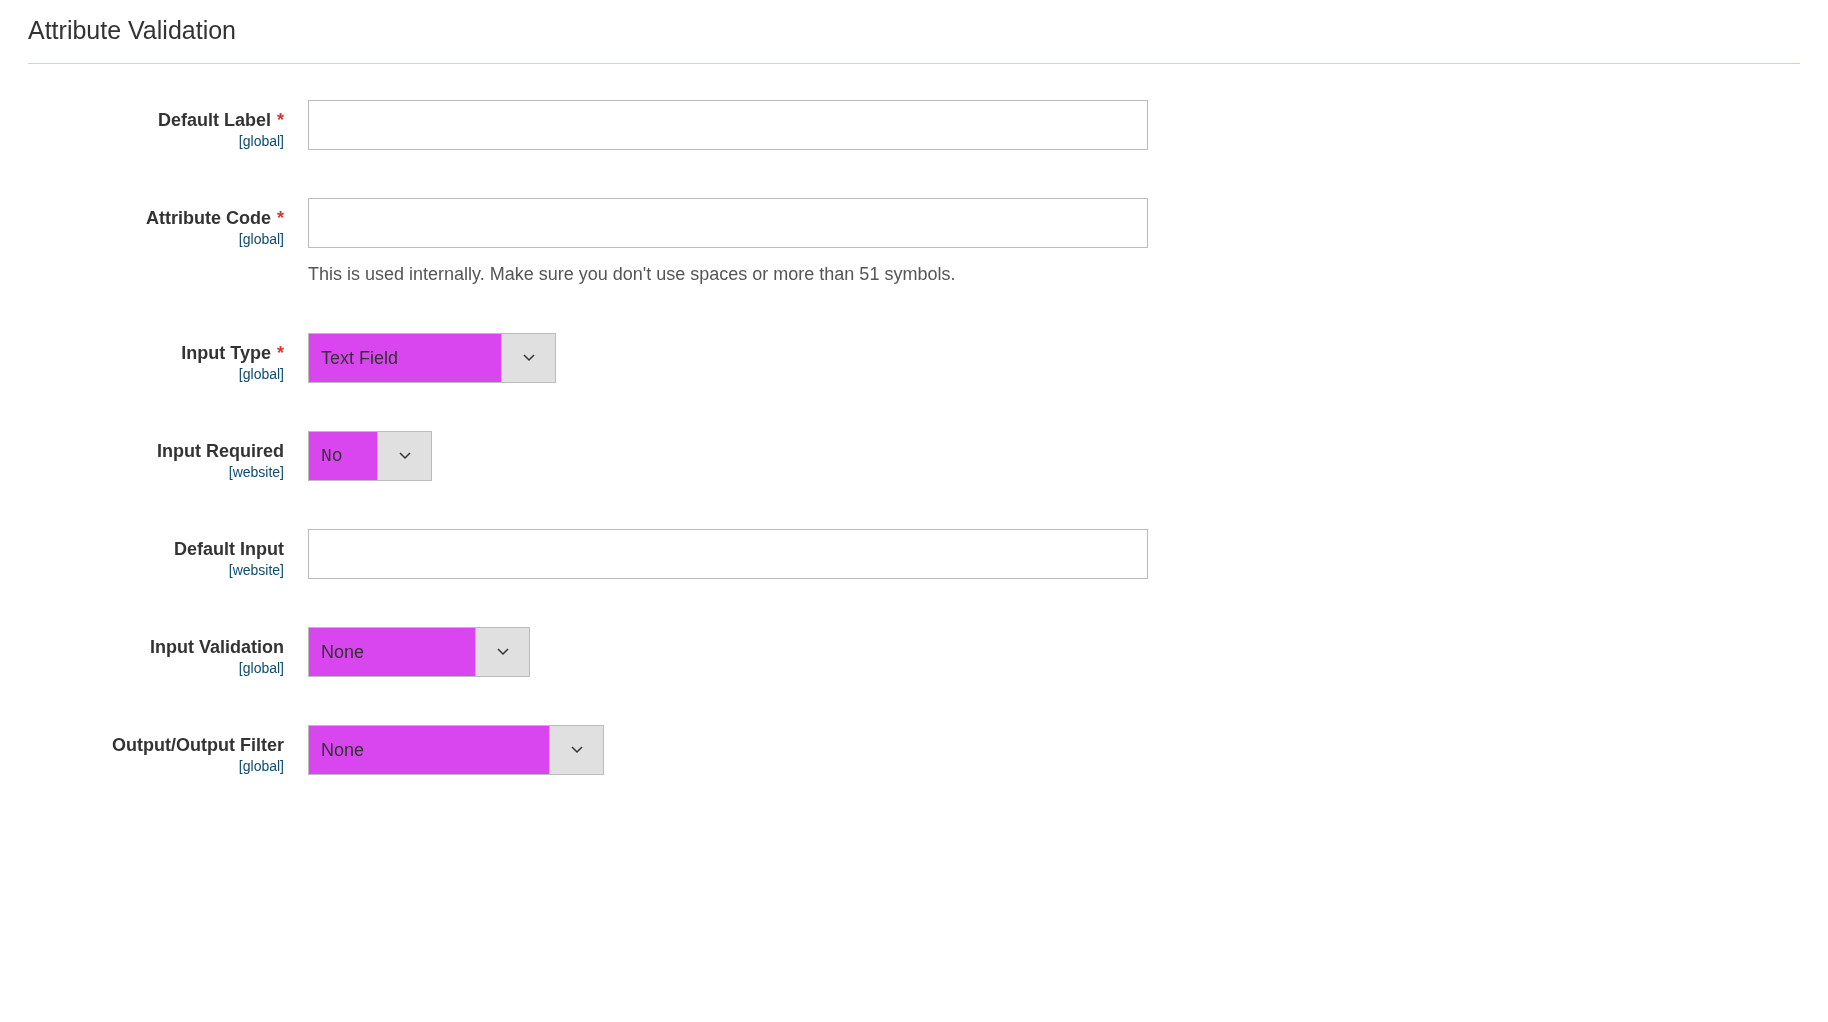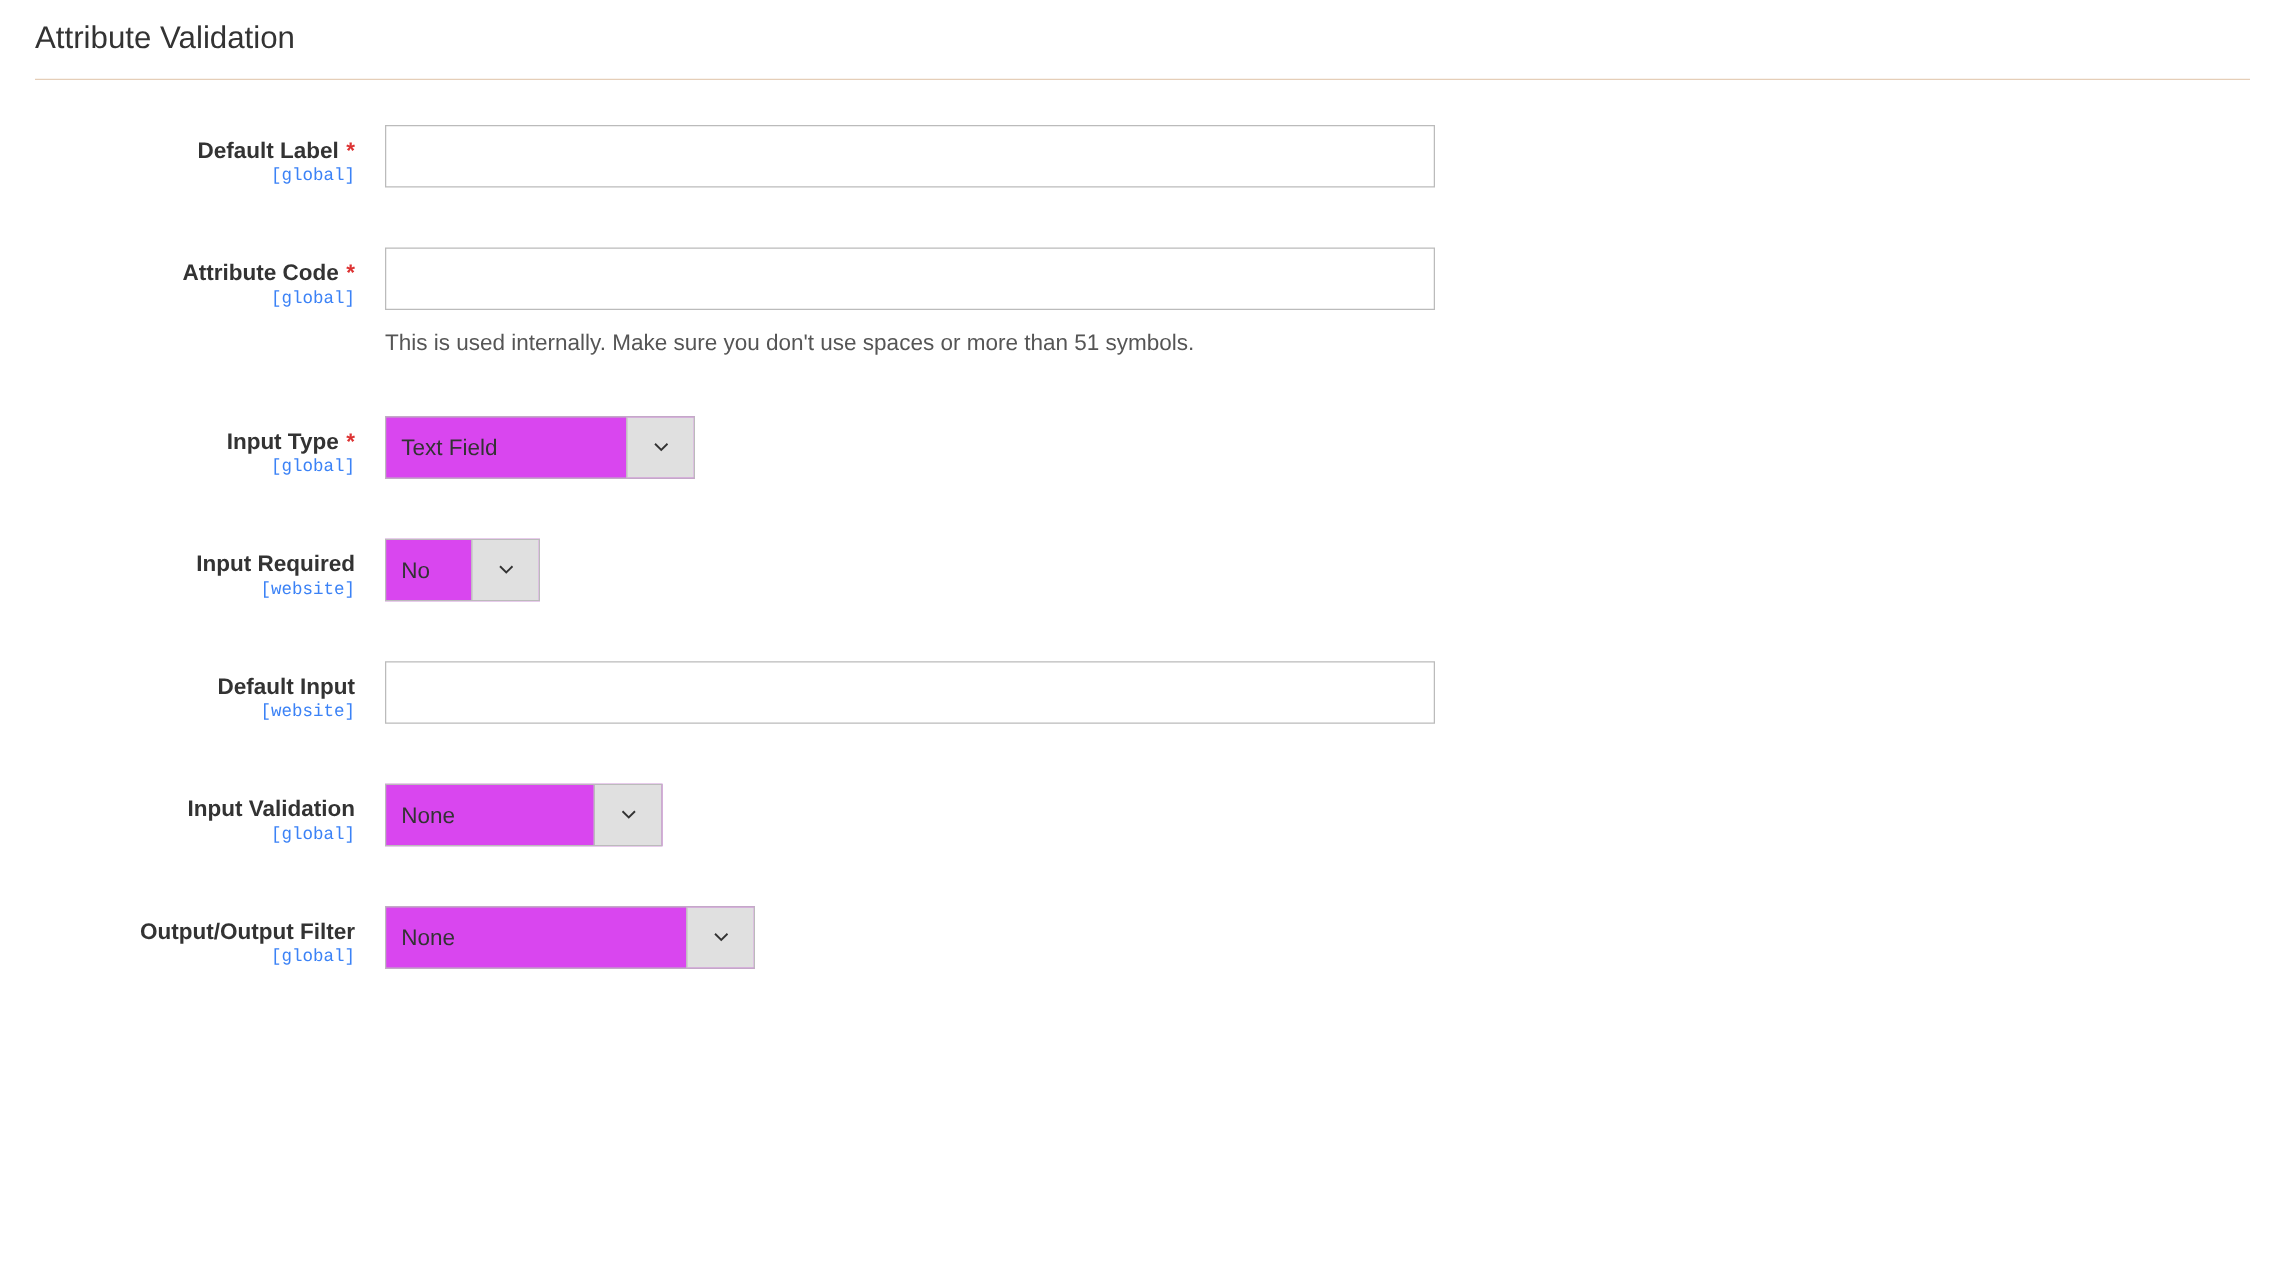--- a/index.html
+++ b/index.html
@@ -41,24 +41,23 @@
     color: #333;
     font-weight: 600;
   }
   .required-mark {
     color: #d33;
     font-size: 18px;
     font-weight: 700;
   }
   .scope-text {
     display: block;
-    color: #3b82f6;
+    color: #0c4a6e;
     font-size: 14px;
     margin-top: 2px;
-    font-family: Liberation Mono, monospace;
   }
   .input-col {
     flex: 0 0 auto;
   }
   .text-input {
     width: 840px;
     height: 50px;
     border: 1px solid #bbb;
     background: #fff;
     font-size: 18px;
@@ -89,21 +88,21 @@
     width: 54px;
     background: #e0e0e0;
     border-left: 1px solid #bbb;
     display: flex;
     align-items: center;
     justify-content: center;
     cursor: pointer;
   }
   .select-btn svg { width: 12px; height: 8px; }
   .w-input-type .select-value { width: 192px; }
-  .w-values-required .select-value { width: 68px; }
+  .w-values-required .select-value { width: 68px; font-family: Liberation Mono, monospace; }
   .w-input-validation .select-value { width: 166px; }
   .w-io-filter .select-value { width: 240px; }
 </style>
 </head>
 <body>
 
 <h1 class="section-title">Attribute Validation</h1>
 
 <div class="form-row">
   <div class="label-col">

